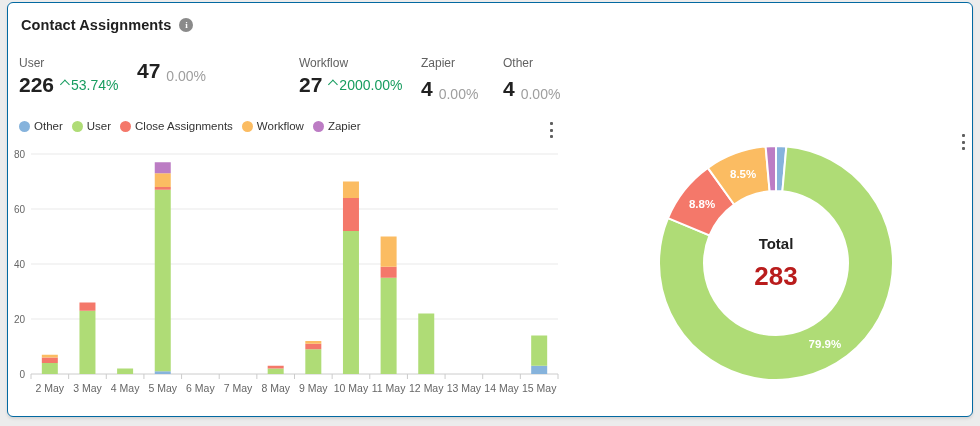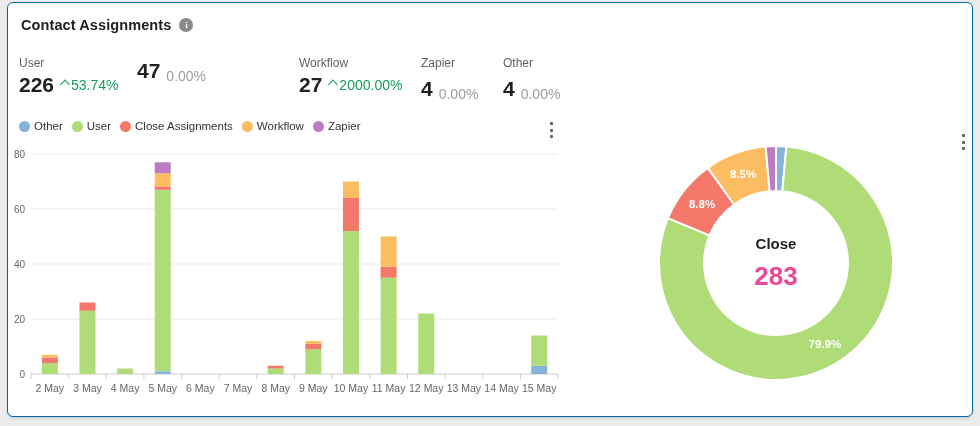--- a/index.html
+++ b/index.html
@@ -37,21 +37,21 @@
   .kebab { position:absolute; width:14px; height:18px; display:flex; flex-direction:column;
     align-items:center; justify-content:space-between; cursor:pointer; padding:1px 0; }
   .kebab span { width:3px; height:3px; background:#5f5f5f; border-radius:1px; }
   .kebab-left { left:536px; top:118px; }
   .kebab-right { left:948px; top:130px; }
   
   #barchart { position:absolute; left:0; top:140px; }
   #donut { position:absolute; left:648px; top:138px; }
   .donut-center { position:absolute; left:703px; top:232px; width:130px; text-align:center; pointer-events:none; }
   .donut-center .t { font-size:15px; font-weight:bold; color:#212121; margin-bottom:9px; }
-  .donut-center .v { font-size:26px; font-weight:bold; color:#ec4899; }
+  .donut-center .v { font-size:26px; font-weight:bold; color:#b91c1c; }
   svg text { font-family:"Liberation Sans", sans-serif; }
 </style>
 </head>
 <body>
 
 <div class="card">
 
   <div class="hdr">
     <span class="title">Contact Assignments</span>
     <span class="info-icon">i</span>
@@ -209,17 +209,17 @@
       <path d="M 120 5 A 117 117 0 0 1 130.37691506900572 5.461081034485986 L 126.3857938886189 50.2837421750683 A 72 72 0 0 0 120 50 Z" fill="#86b3dc" stroke="#ffffff" stroke-width="2"></path>
       <path d="M 130.37691506900572 5.461081034485986 A 117 117 0 1 1 11.968328403801607 77.07608730162585 L 53.51897132541637 94.354515262539 A 72 72 0 1 0 126.3857938886189 50.2837421750683 Z" fill="#afdc76" stroke="#ffffff" stroke-width="2"></path>
       <text x="168.90568685246694" y="206.86089161942527" text-anchor="middle" font-size="11.5" font-weight="bold" fill="#ffffff">79.9%</text>
       <path d="M 11.968328403801607 77.07608730162585 A 117 117 0 0 1 51.86110723808504 26.889057973436877 L 78.0683736849754 63.470189522115 A 72 72 0 0 0 53.51897132541637 94.354515262539 Z" fill="#f4786a" stroke="#ffffff" stroke-width="2"></path>
       <text x="46.02357920130285" y="67.19745612803739" text-anchor="middle" font-size="11.5" font-weight="bold" fill="#ffffff">8.8%</text>
       <path d="M 51.86110723808504 26.889057973436877 A 117 117 0 0 1 109.62308493099431 5.461081034485986 L 113.61420611138111 50.2837421750683 A 72 72 0 0 0 78.0683736849754 63.470189522115 Z" fill="#fbbc62" stroke="#ffffff" stroke-width="2"></path>
       <text x="87.13205769454181" y="37.40006563995054" text-anchor="middle" font-size="11.5" font-weight="bold" fill="#ffffff">8.5%</text>
       <path d="M 109.62308493099431 5.461081034485986 A 117 117 0 0 1 119.99999999999997 5 L 119.99999999999999 50 A 72 72 0 0 0 113.61420611138111 50.2837421750683 Z" fill="#bc7cc4" stroke="#ffffff" stroke-width="2"></path>
     </svg>
   <div class="donut-center">
-    <div class="t">Close</div>
+    <div class="t">Total</div>
     <div class="v">283</div>
   </div>
 
 </div>
 
 </body></html>

